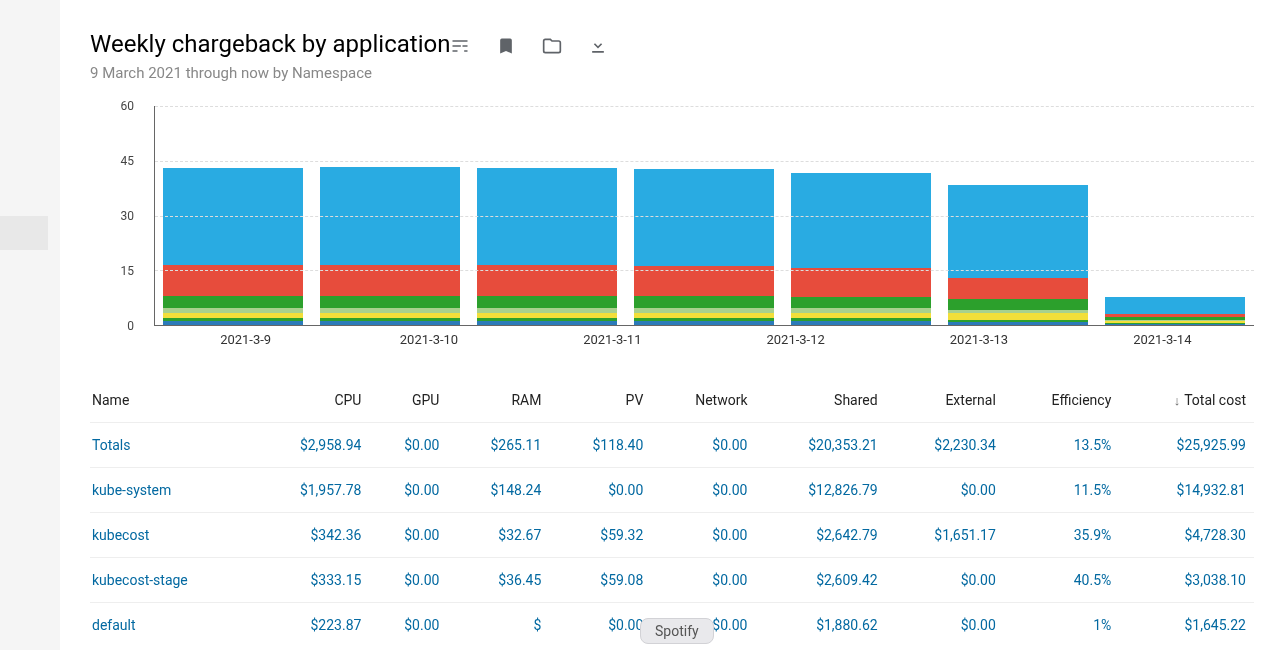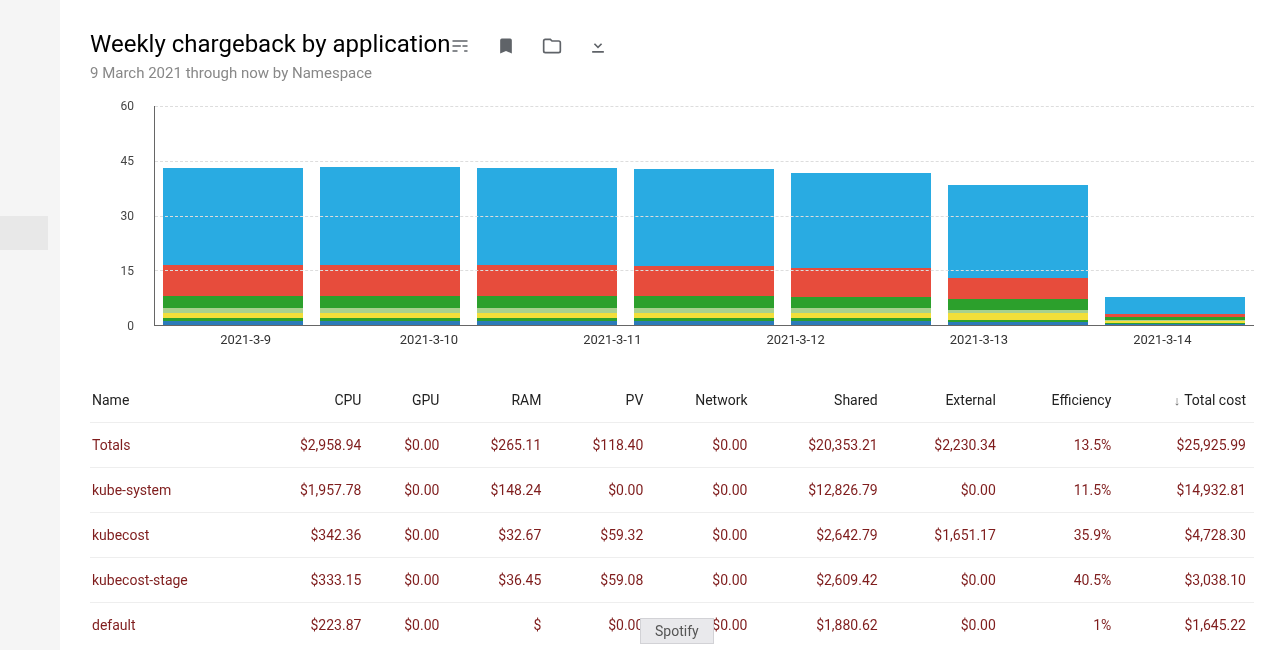--- a/index.html
+++ b/index.html
@@ -17,25 +17,25 @@
   .y-tick{position:absolute;right:4px;transform:translateY(-50%);font-size:12px;color:#444;}
   .plot{position:absolute;left:64px;right:0;top:0;bottom:30px;border-left:1px solid #666;border-bottom:1px solid #666;}
   .grid-line{position:absolute;left:0;right:0;border-top:1px dashed #ddd;height:0;}
   .bars-row{position:absolute;left:0;right:0;top:0;bottom:0;display:flex;align-items:flex-end;justify-content:space-around;}
   .bar-slot{display:flex;flex-direction:column;align-items:center;width:14.28%;}
   .bar{width:140px;display:flex;flex-direction:column-reverse;}
   .seg{width:100%;}
   .x-labels{position:absolute;left:64px;right:0;bottom:0;height:24px;display:flex;justify-content:space-around;}
   .x-lab{font-size:13px;color:#333;text-align:center;width:14.28%;}
   table.data{width:100%;border-collapse:collapse;margin-top:30px;font-size:14px;}
-  table.data th,table.data td{padding:14px 8px;text-align:right;border-top:1px solid #eee;color:#7f1d1d;font-weight:400;}
+  table.data th,table.data td{padding:14px 8px;text-align:right;border-top:1px solid #eee;color:#0369a1;font-weight:400;}
   table.data th:first-child,table.data td:first-child{text-align:left;padding-left:2px;}
   table.data thead th{border-top:none;color:#222;font-weight:400;padding-top:6px;}
   .sort-arrow{font-size:13px;color:#666;margin-right:4px;}
-  .spotify-pill{position:absolute;left:580px;bottom:6px;background:#e9e9ec;border:1px solid #d2d2d6;border-radius:0;padding:4px 14px;font-size:14px;color:#555;}
+  .spotify-pill{position:absolute;left:580px;bottom:6px;background:#e9e9ec;border:1px solid #d2d2d6;border-radius:8px;padding:4px 14px;font-size:14px;color:#555;}
 </style>
 </head>
 <body>
 <div class="page">
   <div class="side-stub"></div>
   <div class="card">
     <div class="header">
       <div>
         <h1 class="title">Weekly chargeback by application</h1>
         <p class="subtitle">9 March 2021 through now by Namespace</p>

